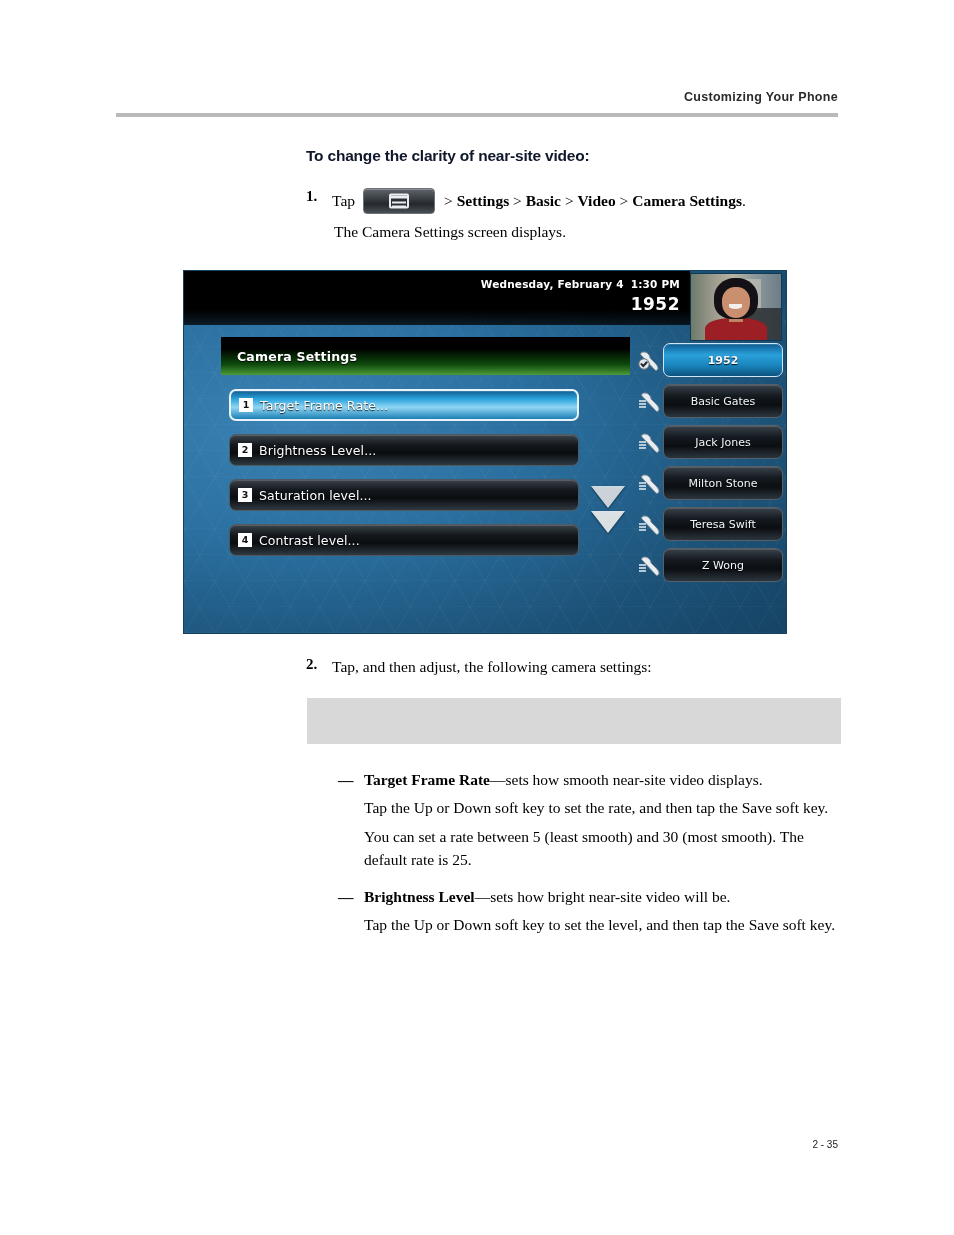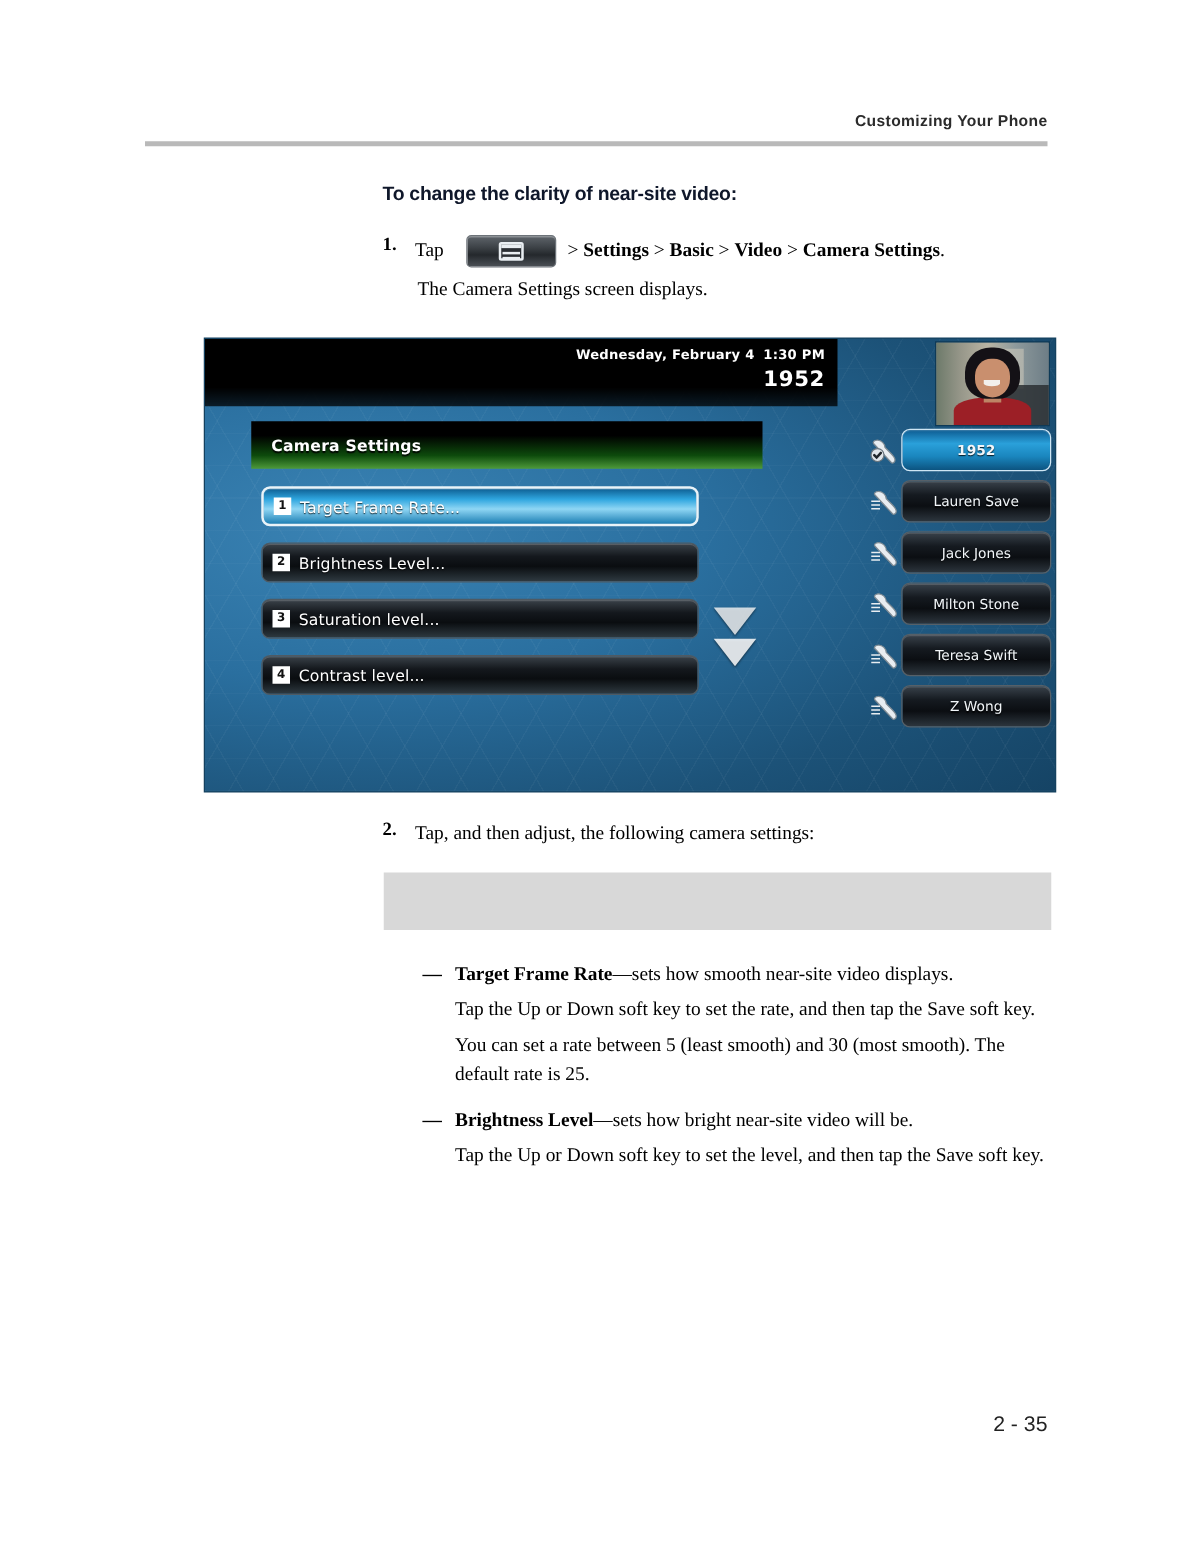--- a/index.html
+++ b/index.html
@@ -51,21 +51,21 @@
     font-family: "Liberation Serif", serif;
     font-weight: bold;
     font-size: 15px;
     width: 26px;
     flex: 0 0 26px;
   }
   .step-body { font-size: 15.5px; line-height: 1.45; }
 
   #step1 { left: 306px; top: 188px; width: 560px; }
   #step1 .step-body { display: flex; align-items: center; flex-wrap: wrap; }
-  .tap-word { margin-right: 18px; }
+  .tap-word { margin-right: 8px; }
   .menu-key {
     display: inline-block;
     width: 72px; height: 26px;
     border-radius: 4px;
     background: linear-gradient(180deg,#5e646a 0%,#3c4146 38%,#24282c 62%,#4a4f55 100%);
     border: 1px solid #6d7379;
     position: relative;
     vertical-align: middle;
     margin-right: 9px;
     box-shadow: inset 0 1px 0 rgba(255,255,255,.28);
@@ -93,22 +93,22 @@
 
   #step1-result {
     position: absolute;
     left: 334px; top: 223px;
     font-size: 15.5px;
   }
 
   
   .phone-figure {
     position: absolute;
-    left: 164px; top: 271px;
-    width: 680px; height: 362px;
+    left: 184px; top: 271px;
+    width: 602px; height: 362px;
     background:
       repeating-linear-gradient(60deg, rgba(255,255,255,.035) 0 1px, transparent 1px 26px),
       repeating-linear-gradient(-60deg, rgba(255,255,255,.035) 0 1px, transparent 1px 26px),
       repeating-linear-gradient(0deg, rgba(255,255,255,.025) 0 1px, transparent 1px 26px),
       radial-gradient(120% 100% at 18% 42%, #3a83b4 0%, #2a6f9f 34%, #1c5278 66%, #123d5c 100%);
     overflow: hidden;
     box-shadow: 0 0 0 1px #14415f;
   }
 
   
@@ -320,21 +320,21 @@
     font-size: 15.5px;
     line-height: 1.48;
     margin-top: 6px;
   }
   .bullet-para b { font-weight: normal; margin-top: 36px; }
 
   .page-number {
     position: absolute;
     right: 116px; bottom: 85px;
     font-family: "Liberation Sans", sans-serif;
-    font-size: 17px;
+    font-size: 10px;
     color: #222;
   }
 </style>
 </head>
 <body>
 
 <div class="page-header">
   <div class="header-title">Customizing Your Phone</div>
   <div class="header-rule"></div>
 </div>
@@ -417,21 +417,21 @@
         <path d="M4.4 17.1l1.9 1.9 3.4-3.7" fill="none" stroke="#20262b" stroke-width="2" stroke-linecap="round"></path>
       </svg>
       <div class="line-btn">1952</div>
     </div>
 
     <div class="line-row">
       <svg class="handset-icon" viewBox="0 0 26 26">
         <path d="M8 5c3 0 6 3 6 6l5 5c0 0 3 3 3 5s-2 3-3 2L5 8C4 7 5 5 8 5z" fill="#e8edf1" stroke="#7d8a93" stroke-width="1"></path>
         <path d="M2 13h7M2 16h7M2 19h7" stroke="#e8edf1" stroke-width="1.3"></path>
       </svg>
-      <div class="line-btn">Lauren Save</div>
+      <div class="line-btn">Basic Gates</div>
     </div>
 
     <div class="line-row">
       <svg class="handset-icon" viewBox="0 0 26 26">
         <path d="M8 5c3 0 6 3 6 6l5 5c0 0 3 3 3 5s-2 3-3 2L5 8C4 7 5 5 8 5z" fill="#e8edf1" stroke="#7d8a93" stroke-width="1"></path>
         <path d="M2 13h7M2 16h7M2 19h7" stroke="#e8edf1" stroke-width="1.3"></path>
       </svg>
       <div class="line-btn">Jack Jones</div>
     </div>
 

